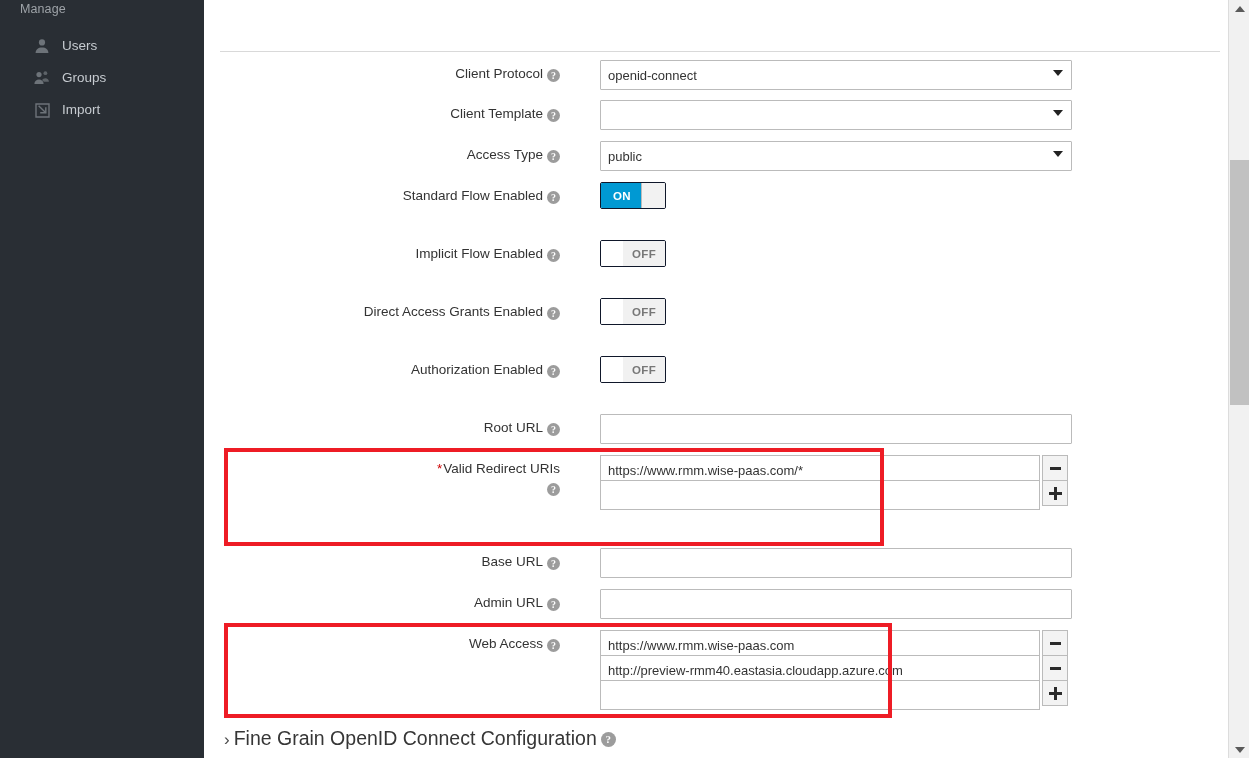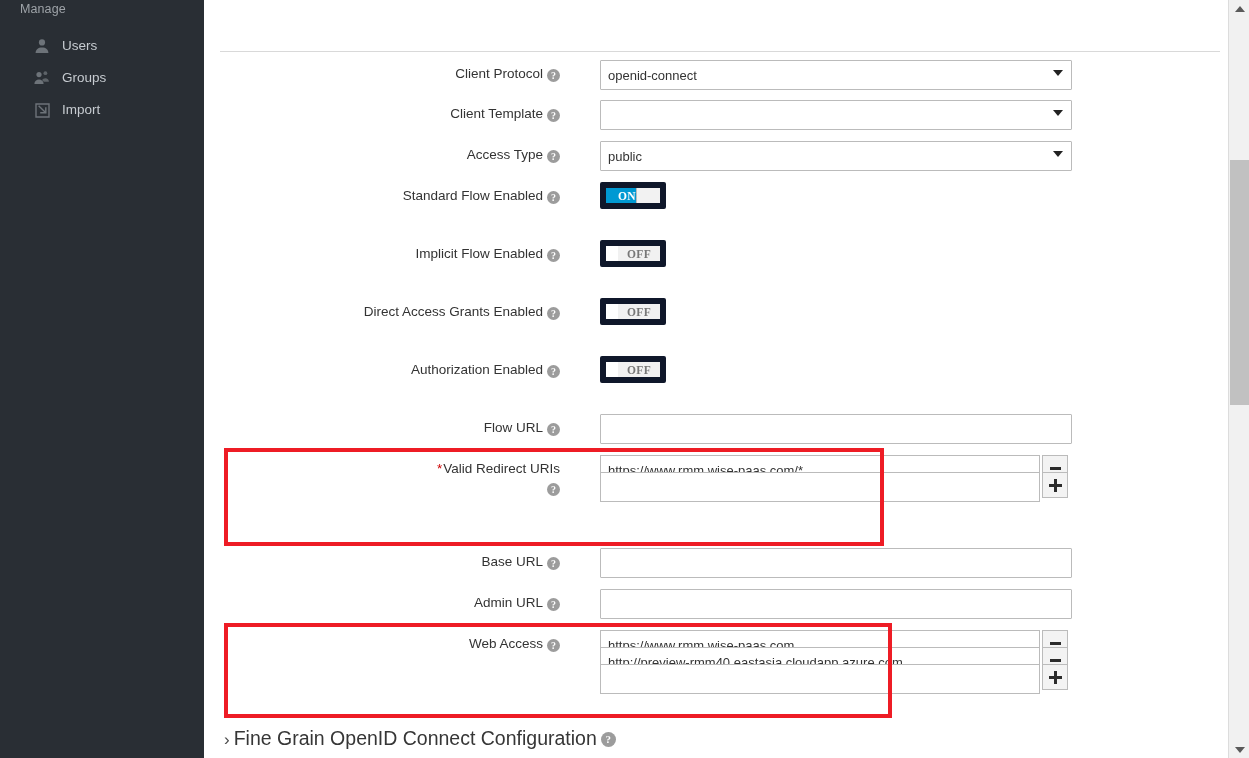--- a/index.html
+++ b/index.html
@@ -146,26 +146,25 @@
     border-left: 5px solid transparent;
     border-right: 5px solid transparent;
     border-top: 6px solid #222222;
     pointer-events: none;
   }
 
   
   .switch {
     position: relative;
     width: 66px; height: 27px;
-    border: 6px solid #0f172a;
+    border: 1px solid #0f172a;
     border-radius: 2px;
     cursor: pointer;
     overflow: hidden;
     background: #f1f1f1;
-    font-family: Liberation Serif, serif;
   }
   .switch .track {
     position: absolute;
     top: 0; bottom: 0;
     display: flex;
     align-items: center;
     justify-content: center;
     font-size: 11.5px;
     font-weight: bold;
     letter-spacing: .4px;
@@ -190,21 +189,21 @@
   .switch.off .knob {
     position: absolute;
     left: 0; top: 0; bottom: 0;
     width: 24px;
     background: #ffffff;
     border-right: 1px solid #bbbbbb;
   }
 
   
   .multi { position: relative; }
-  .mrow { position: relative; height: 18px; margin-bottom: -1px; }
+  .mrow { position: relative; height: 26px; margin-bottom: -1px; }
   .mrow .tinput {
     width: 440px;
     height: 26px;
     line-height: 24px;
     border-radius: 0;
   }
   .mbtn {
     position: absolute;
     left: 442px; top: 0;
     width: 26px; height: 26px;
@@ -446,21 +445,21 @@
         <div class="ctrl">
           <div class="switch off">
             <span class="knob"></span>
             <span class="track">OFF</span>
           </div>
         </div>
       </div>
 
       <div class="form-row" style="top:366px;">
         <div class="lbl" style="top:4px;">
-          <span>Flow URL</span><span class="help">?</span>
+          <span>Root URL</span><span class="help">?</span>
         </div>
         <div class="ctrl">
           <input class="tinput" type="text" value="" style="">
         </div>
       </div>
 
       <div class="form-row" style="top:407px;">
         <div class="lbl" style="top:4px;">
           <span class="req">*</span><span>Valid Redirect URIs</span><br>
           <span class="help">?</span>

